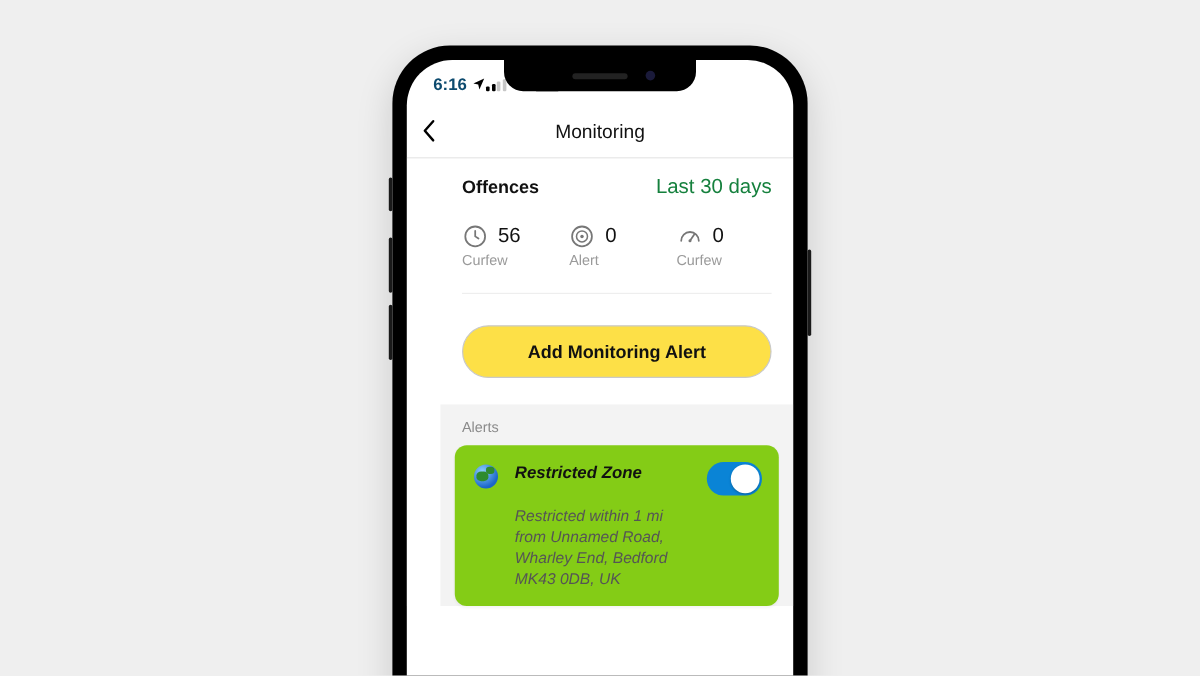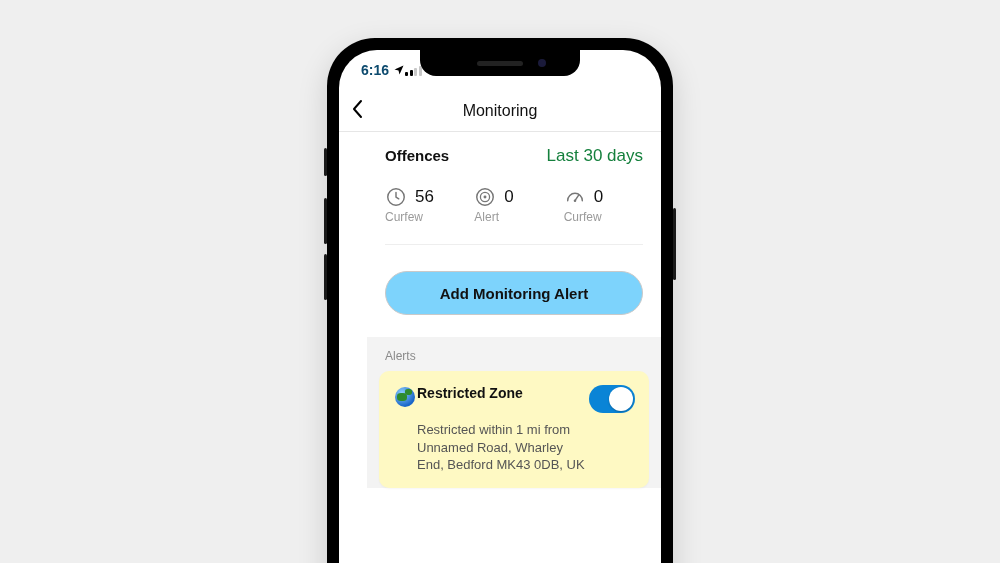--- a/index.html
+++ b/index.html
@@ -88,31 +88,32 @@
   .stat-val { font-size:17px; font-weight:400; color:#111; }
   .stat-lbl { font-size:12px; color:#9a9a9a; }
 
   .add-btn {
     margin: 26px 18px 22px 18px;
     height: 44px;
     border:1px solid #c9c9c9;
     border-radius: 22px;
     display:flex; align-items:center; justify-content:center;
     font-size:15px; font-weight:600; color:#111;
-    background:#7dd3fc; cursor:pointer;
+    background:#fde047; cursor:pointer;
   }
 
   .alerts-area { background:#f3f3f3; padding:10px 12px 0 12px; }
   .alerts-label { font-size:12px; color:#8a8a8a; padding: 2px 6px 8px 6px; }
 
   .alert-card {
-    background:#fef9c3; border-radius:10px;
+    background:#84cc16; border-radius:10px;
     padding:14px 14px;
-    display:flex; 
+    display:flex; gap:12px;
     box-shadow: 0 1px 2px rgba(0,0,0,0.04);
+    font-style: italic;
   }
   .globe-wrap { width:24px; flex:0 0 24px; display:flex; justify-content:center; padding-top:2px; }
   .globe {
     width:20px; height:20px; border-radius:50%;
     background: radial-gradient(circle at 35% 30%, #8fd0ff 0%, #1a66c9 70%);
     position:relative; overflow:hidden;
   }
   .globe::before, .globe::after {
     content:""; position:absolute; background:#2e8b2e; border-radius:40%;
   }

